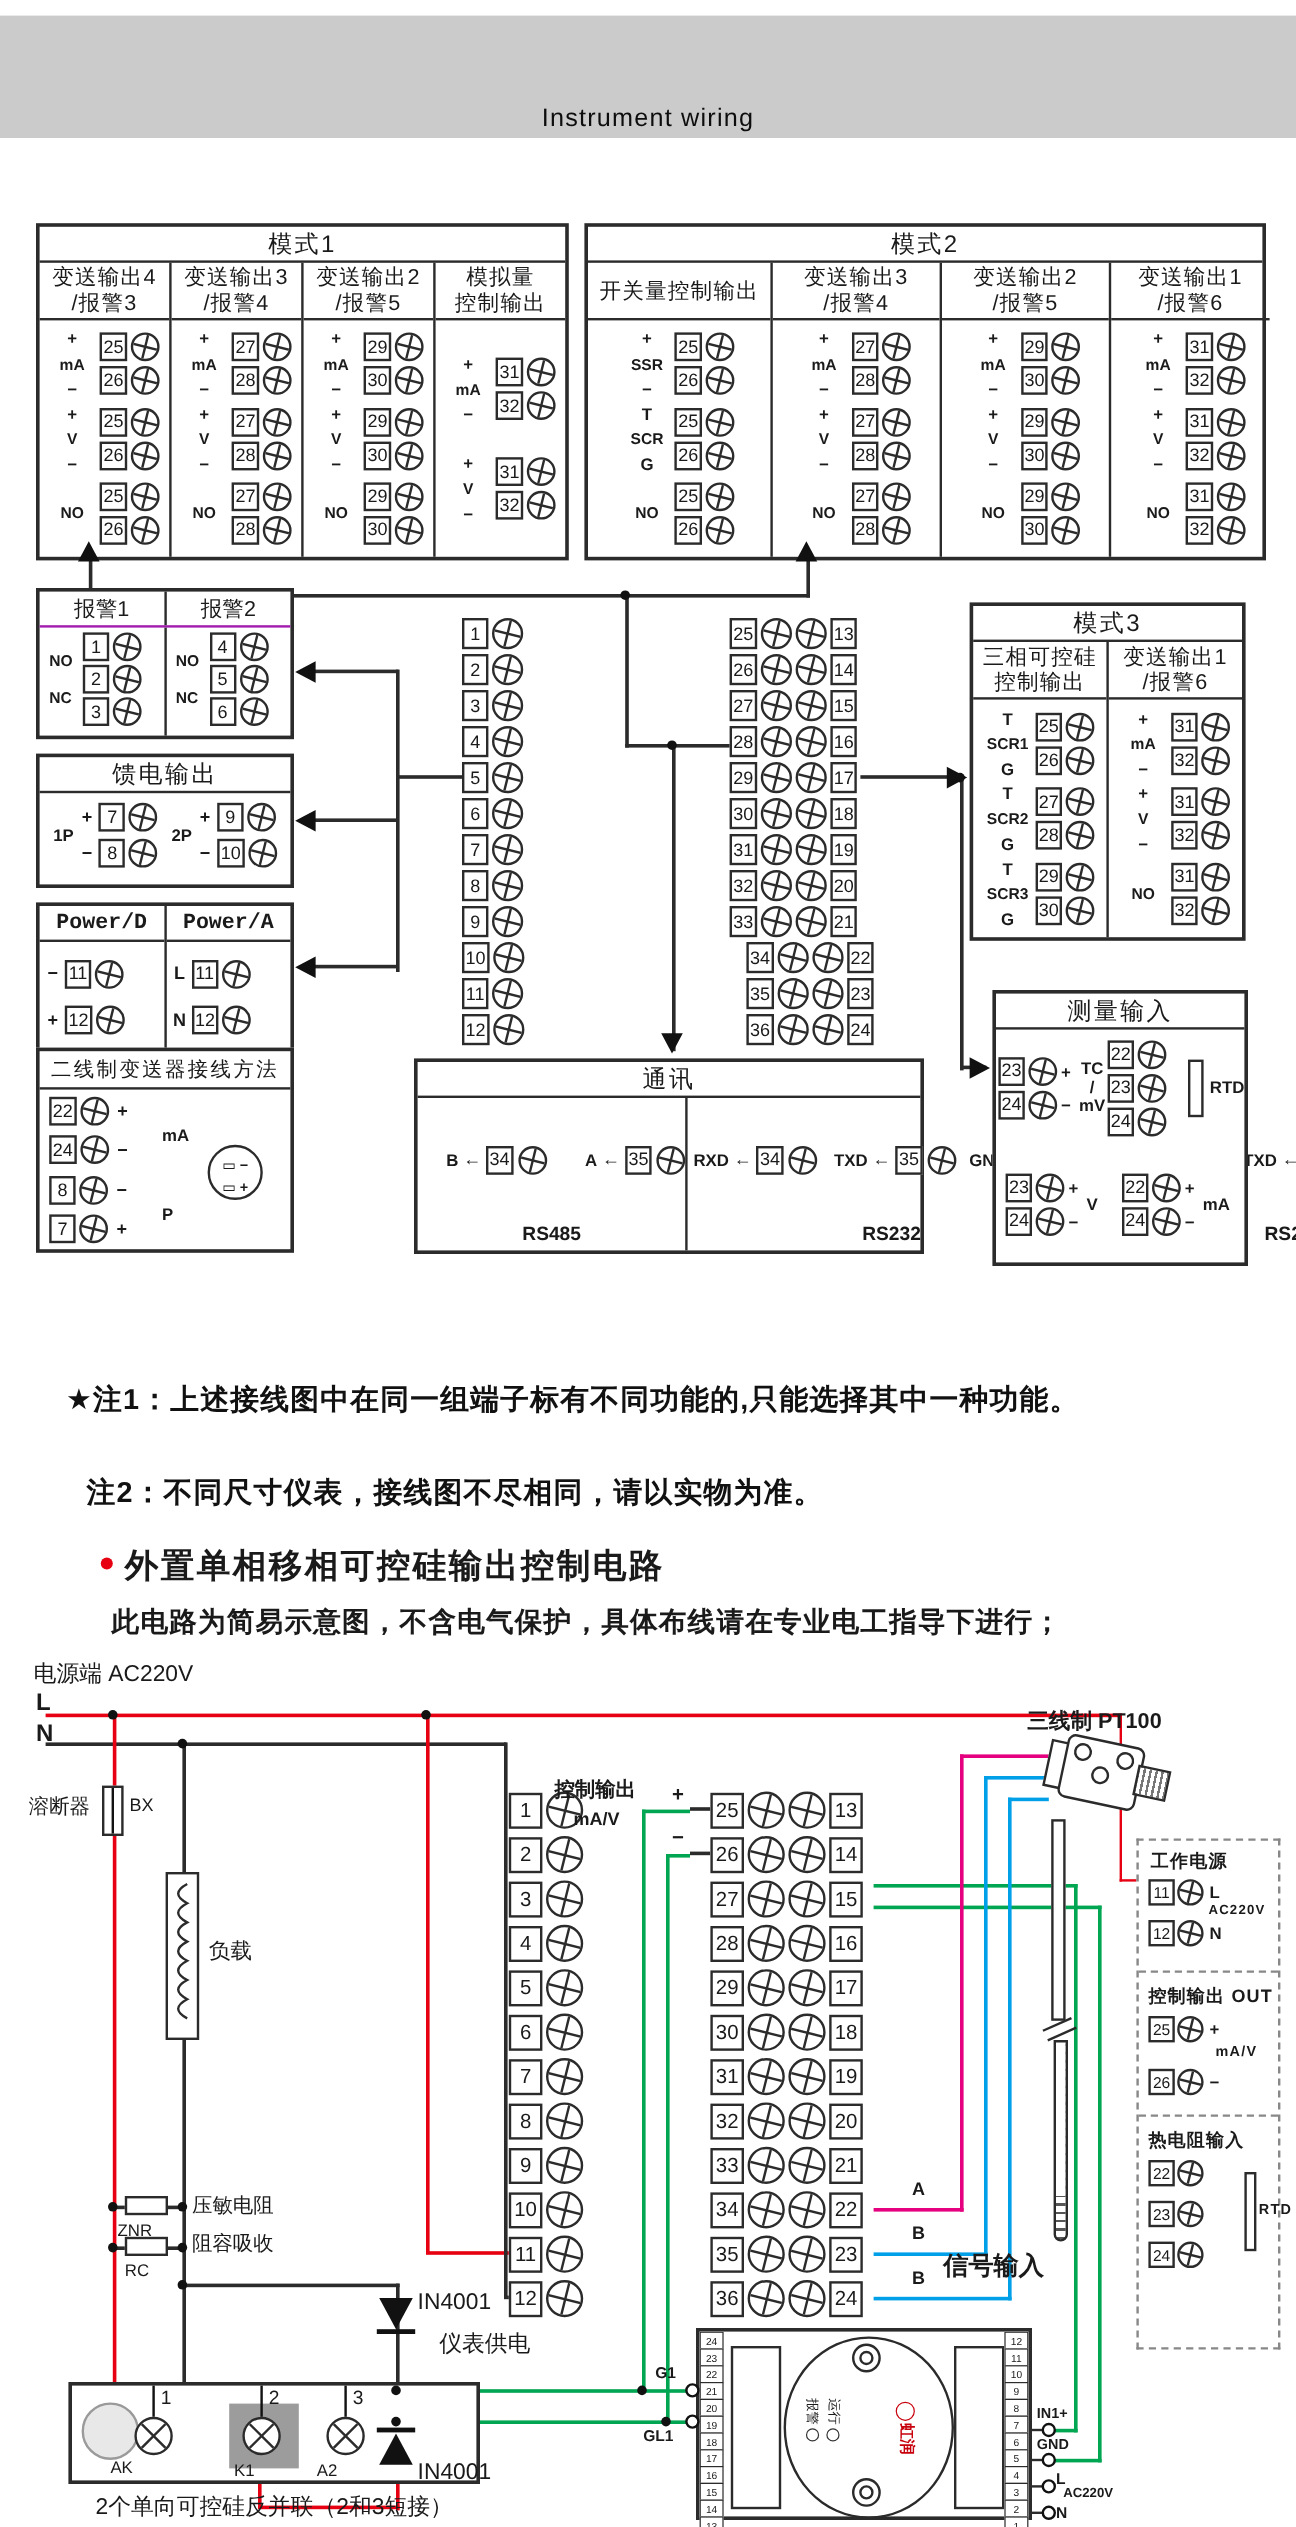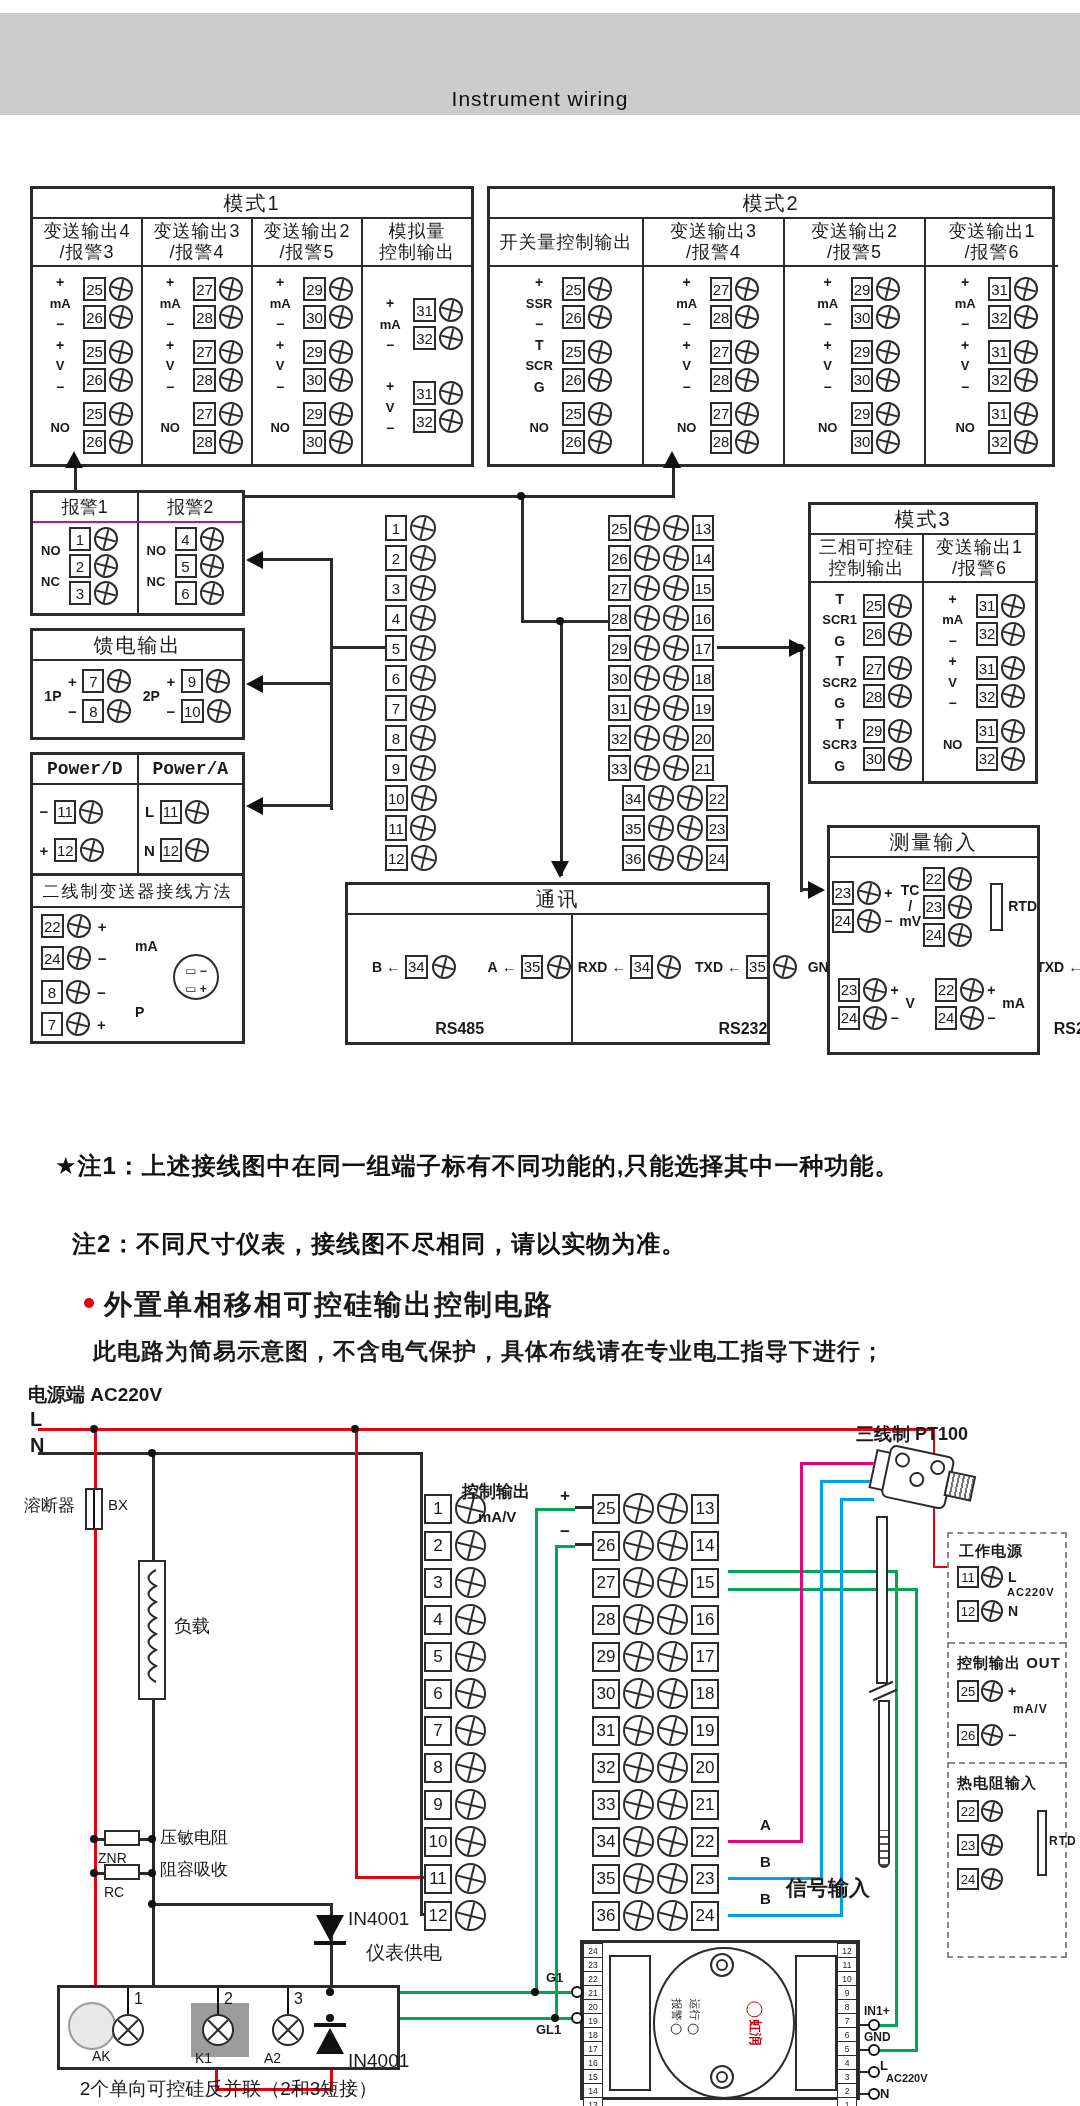--- a/index.html
+++ b/index.html
@@ -1157,21 +1157,21 @@
       </div>
     </div>
 
   <div class="note" style="left:55px;top:1150px">★注1：上述接线图中在同一组端子标有不同功能的,只能选择其中一种功能。</div>
   <div class="note" style="left:72px;top:1228px">注2：不同尺寸仪表，接线图不尽相同，请以实物为准。</div>
 
   <div class="bullet" style="left:84px;top:1298px"></div>
   <div class="sec-title" style="left:104px;top:1286px">外置单相移相可控硅输出控制电路</div>
   <div class="warn" style="left:93px;top:1336px">此电路为简易示意图，不含电气保护，具体布线请在专业电工指导下进行；</div>
 
-  <div class="lbl" style="left:28px;top:1382px;font-size:19px;font-weight:bold">电源端 AC220V</div>
+  <div class="lbl" style="left:28px;top:1382px;font-size:19px;font-weight:normal">电源端 AC220V</div>
   <div class="lbl" style="left:30px;top:1408px;font-size:20px;font-weight:bold">L</div>
   <div class="lbl" style="left:30px;top:1434px;font-size:20px;font-weight:bold">N</div>
 
   <div class="lbl" style="left:24px;top:1494px;font-size:17px">溶断器</div>
   <div class="lbl" style="left:108px;top:1496px;font-size:15px">BX</div>
   <div class="comp" style="left:85px;top:1488px;width:18px;height:42px">
     <div style="position:absolute;left:50%;top:0;width:2px;height:100%;background:#111;transform:translateX(-50%)"></div>
   </div>
 
   <div class="comp" style="left:138px;top:1560px;width:28px;height:140px">

